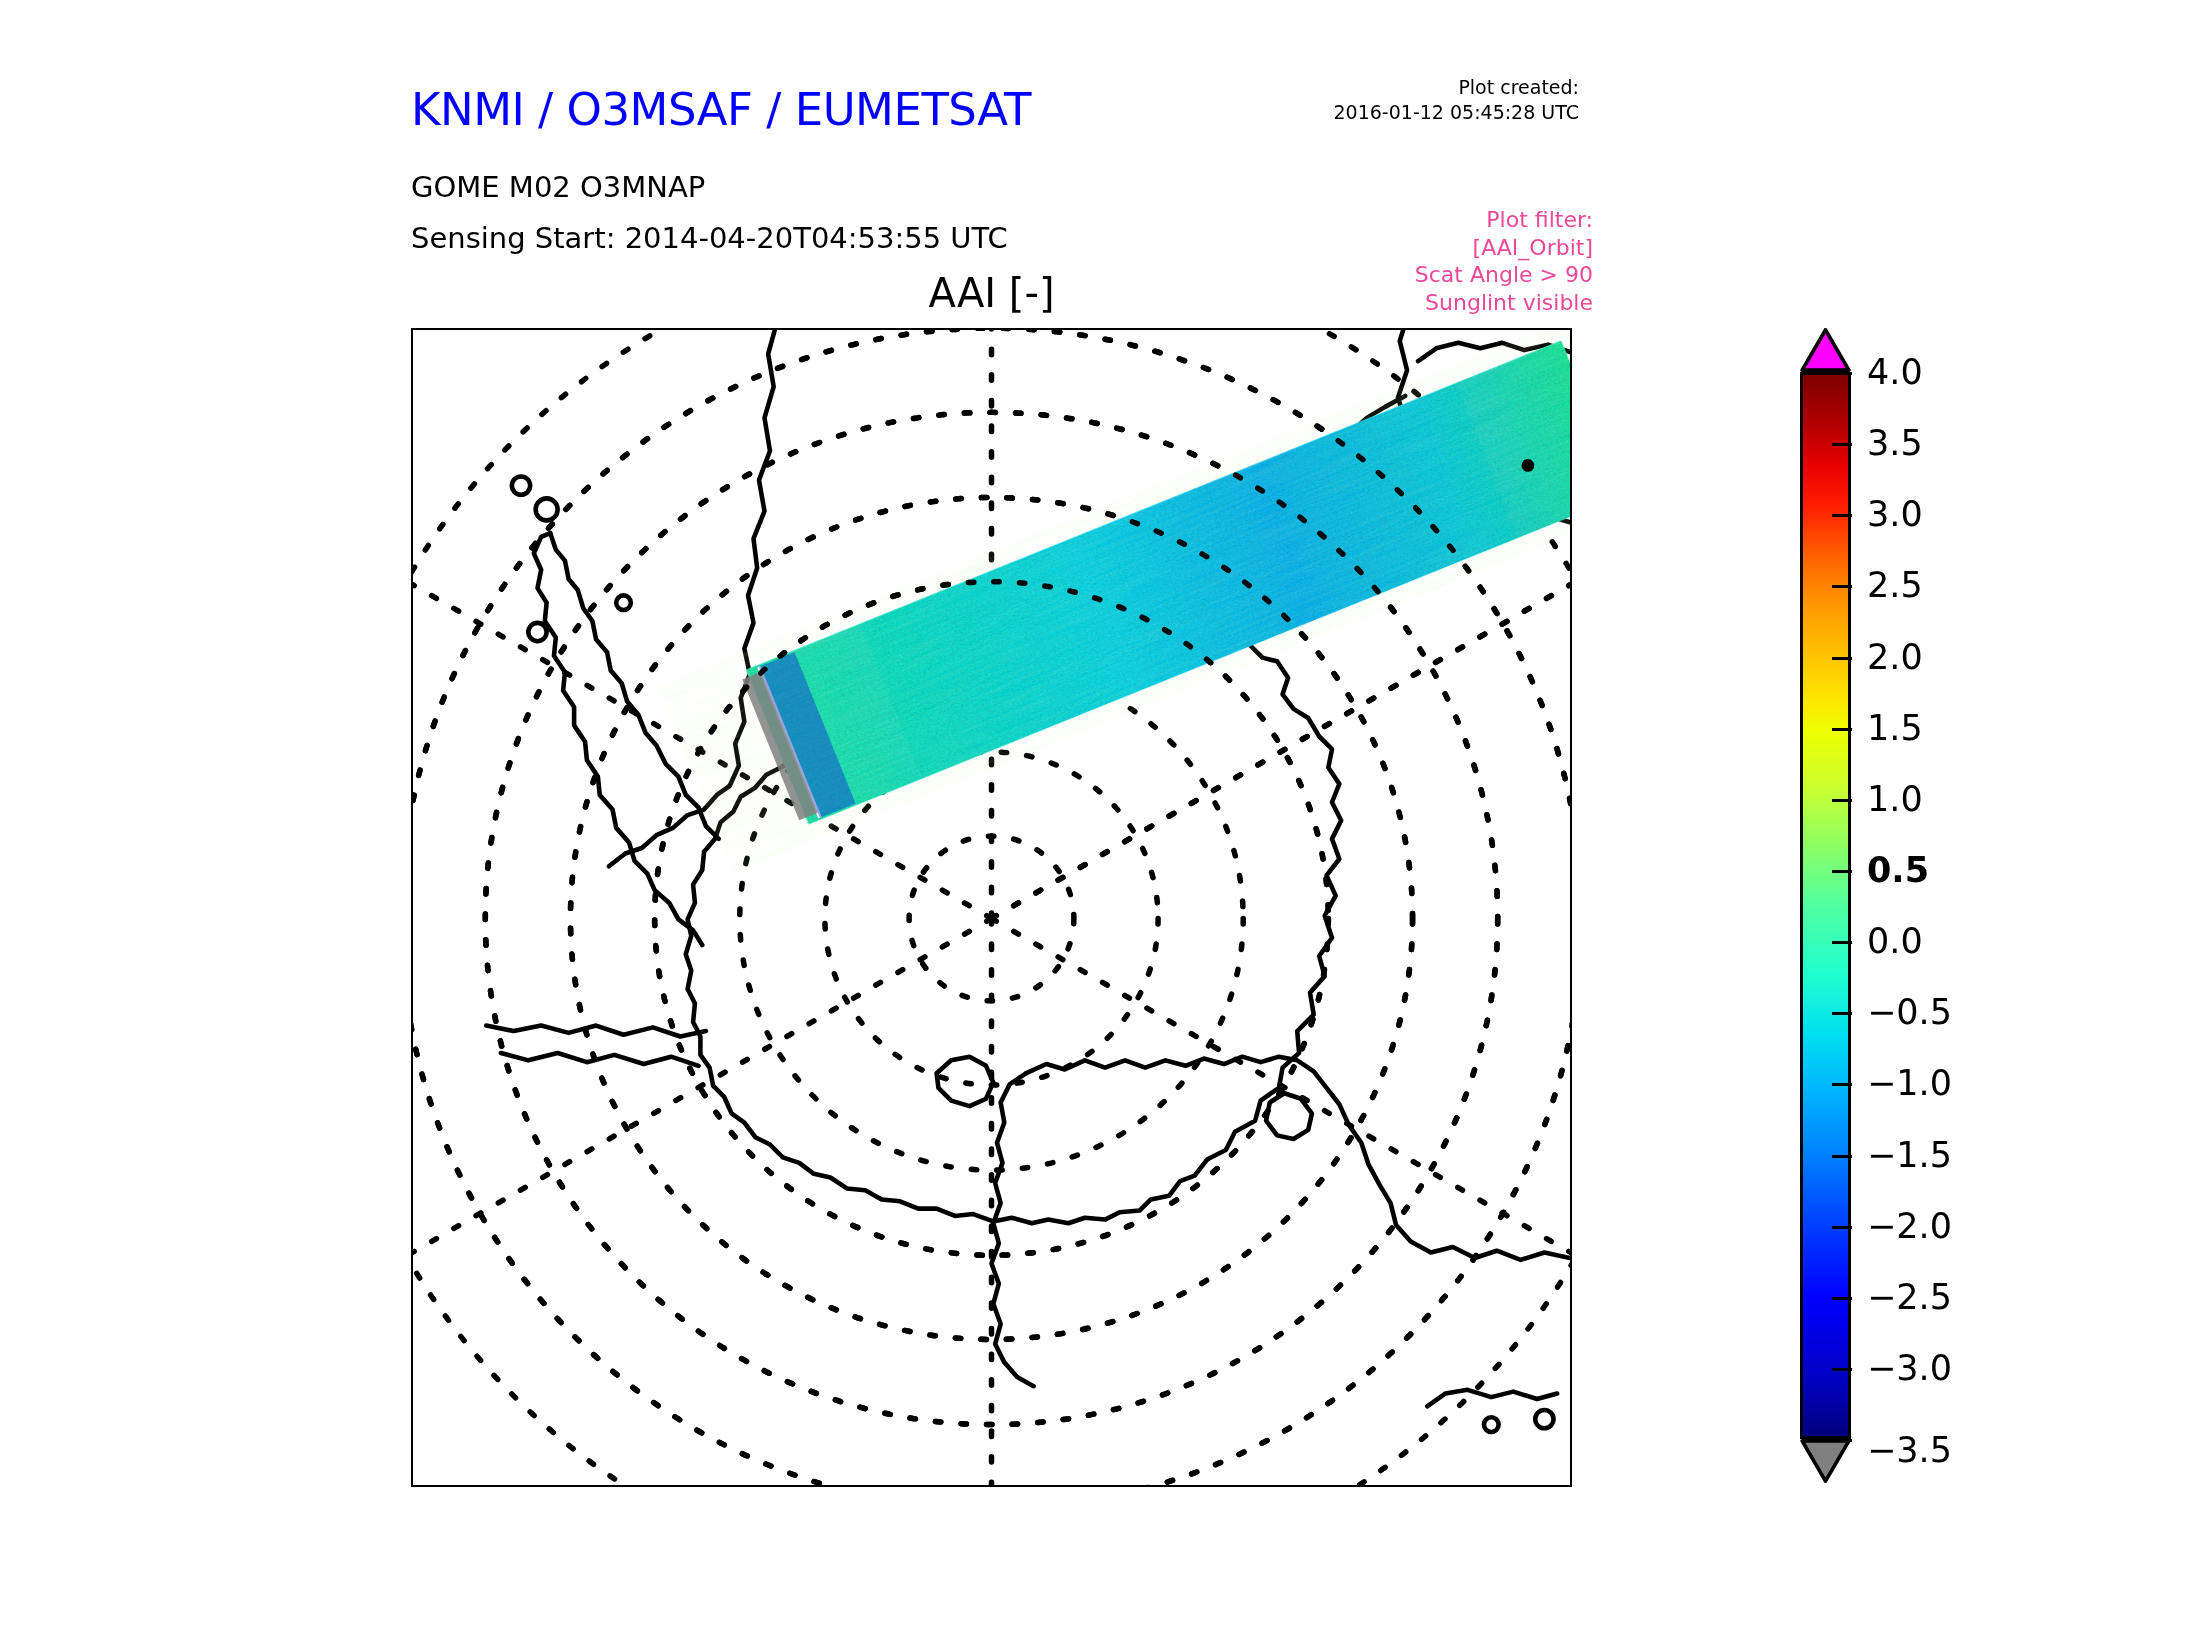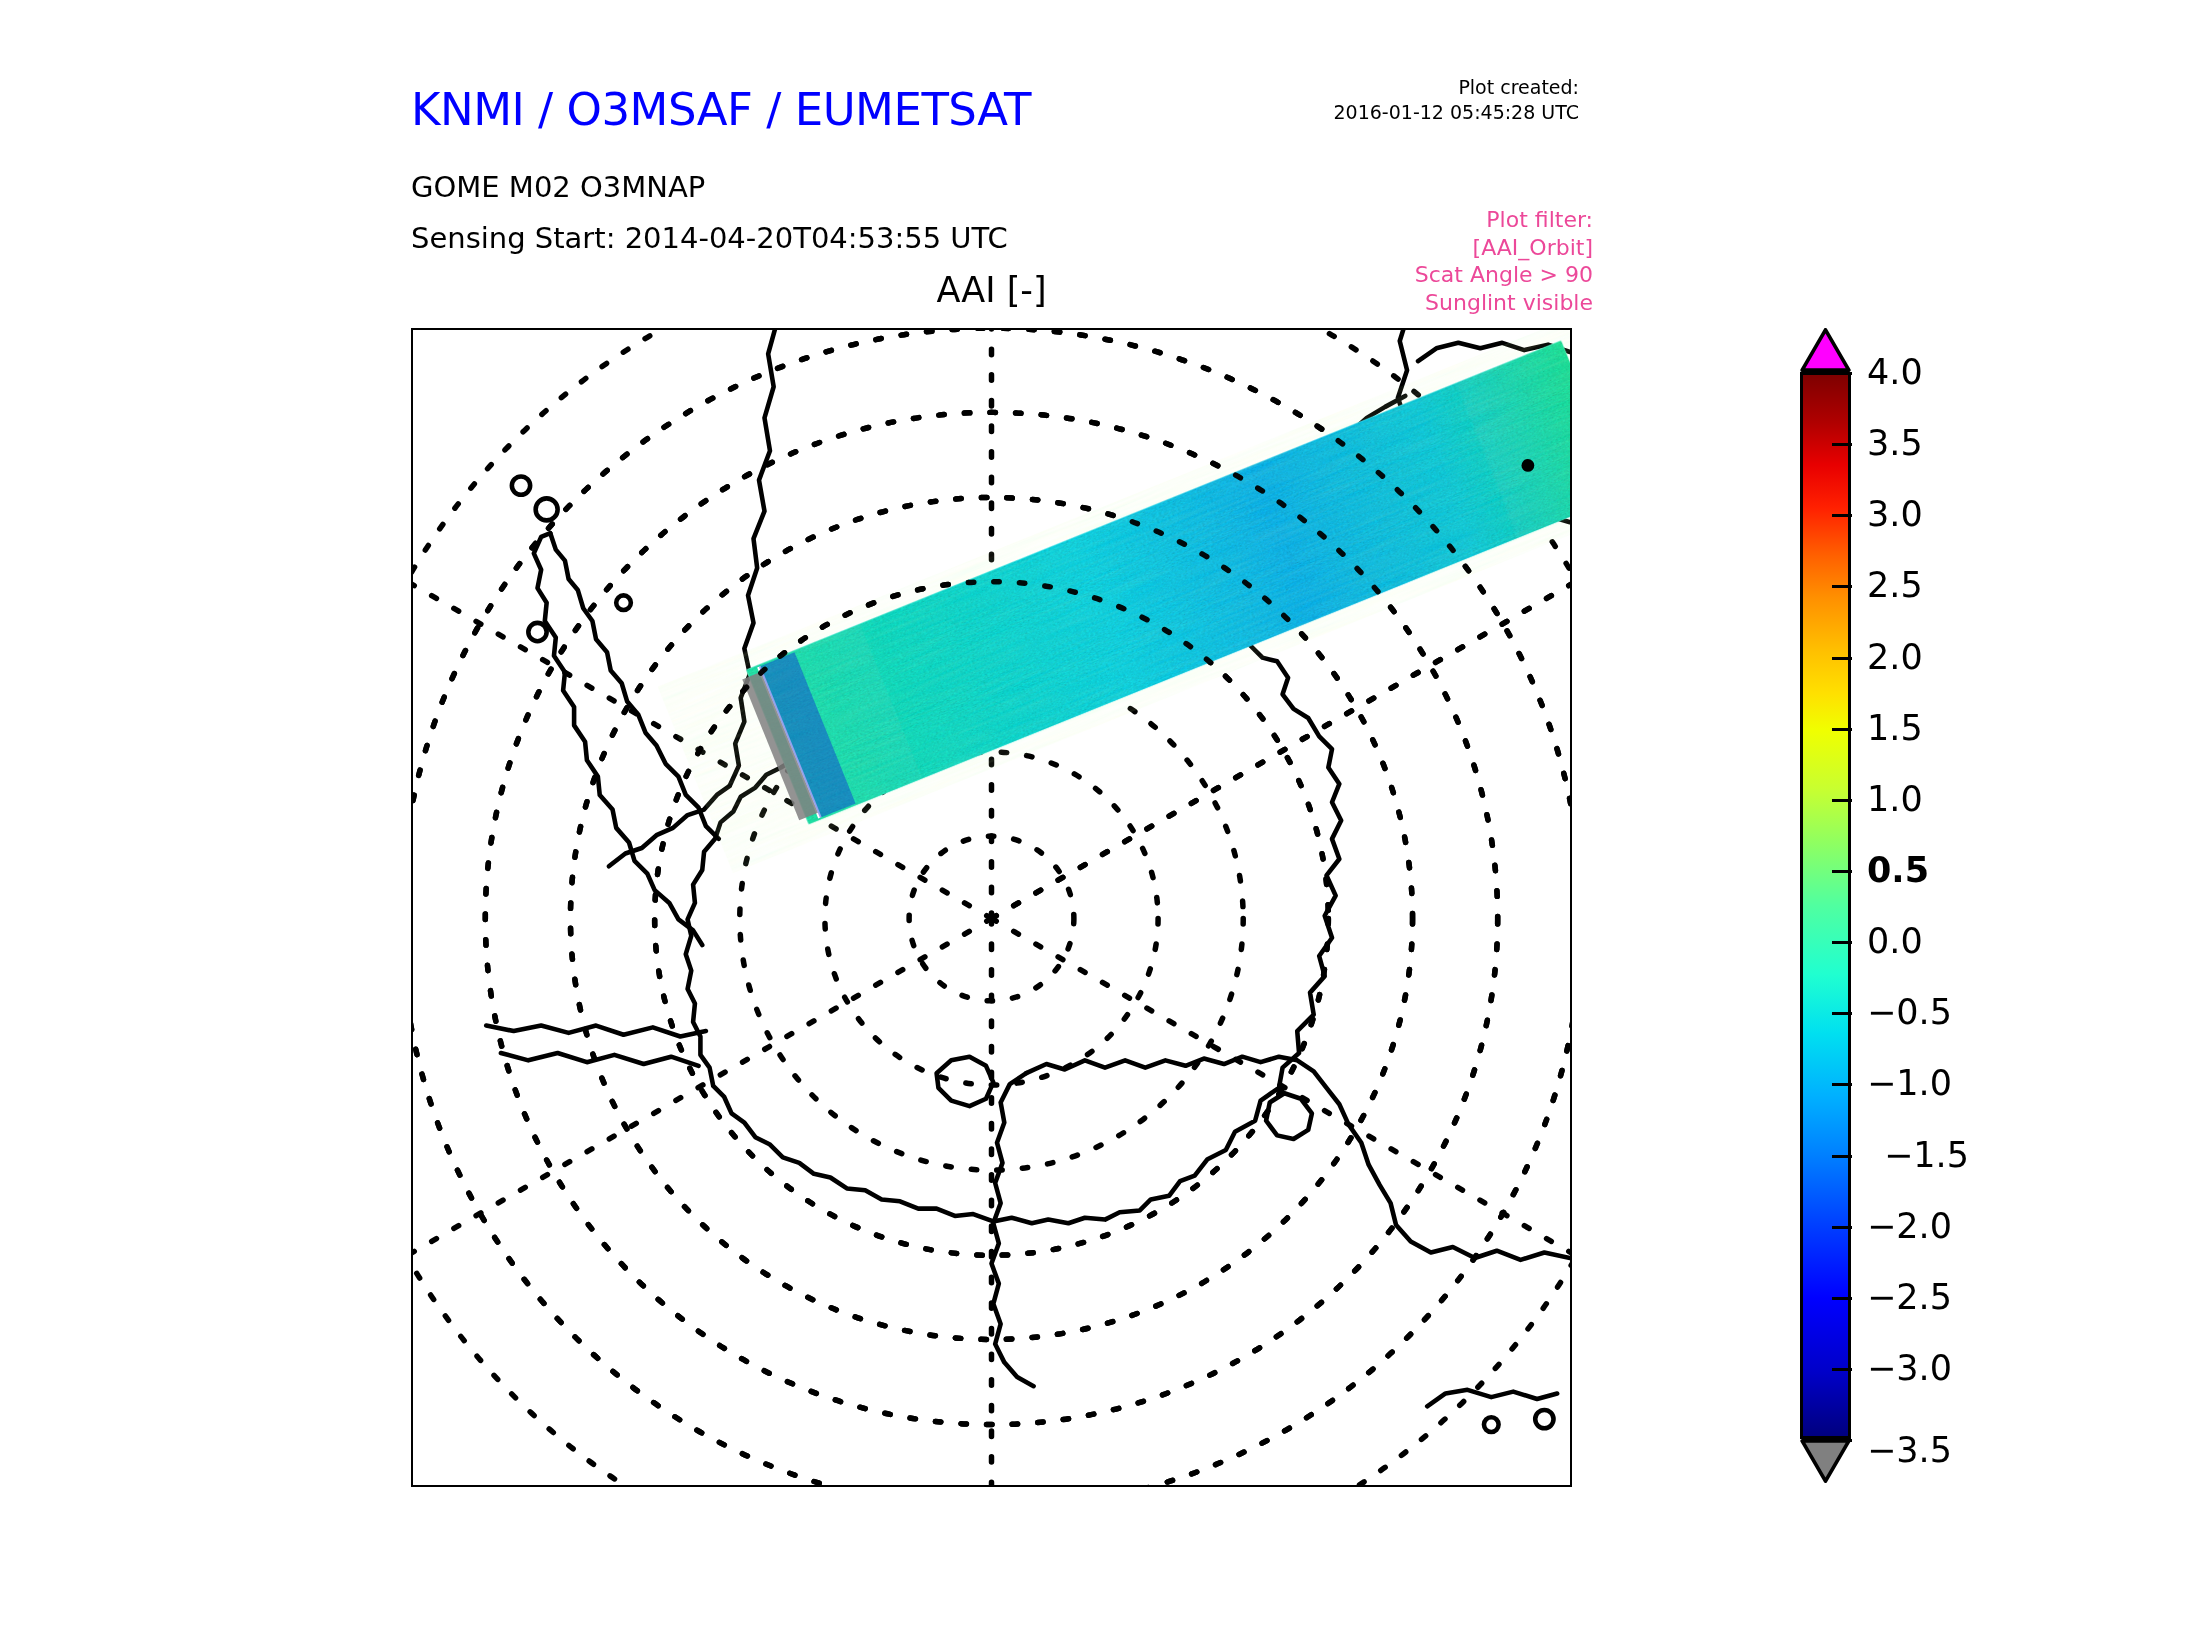--- a/index.html
+++ b/index.html
@@ -62,21 +62,21 @@
     line-height: 27.5px;
     color: #ec4899;
   }
 
   #plot-title {
     position: absolute;
     left: 411px;
     top: 270px;
     width: 1161px;
     text-align: center;
-    font-size: 35px;
+    font-size: 40px;
   }
 
   
   #map-frame {
     position: absolute;
     left: 411px;
     top: 328px;
     width: 1161px;
     height: 1159px;
     border: 2.8px solid #000000;
@@ -390,21 +390,21 @@
       <div class="cb-label" style="top: 471px;">1.0</div>
       <div class="cb-tick" style="top: 542px;"></div>
       <div class="cb-label" style="top: 542px; font-weight: bold;">0.5</div>
       <div class="cb-tick" style="top: 613px;"></div>
       <div class="cb-label" style="top: 613px;">0.0</div>
       <div class="cb-tick" style="top: 684px;"></div>
       <div class="cb-label" style="top: 684px;">−0.5</div>
       <div class="cb-tick" style="top: 755px;"></div>
       <div class="cb-label" style="top: 755px;">−1.0</div>
       <div class="cb-tick" style="top: 827px;"></div>
-      <div class="cb-label" style="top: 827px; margin-left: 17px;">−1.5</div>
+      <div class="cb-label" style="top: 827px;">−1.5</div>
       <div class="cb-tick" style="top: 898px;"></div>
       <div class="cb-label" style="top: 898px;">−2.0</div>
       <div class="cb-tick" style="top: 969px;"></div>
       <div class="cb-label" style="top: 969px;">−2.5</div>
       <div class="cb-tick" style="top: 1040px;"></div>
       <div class="cb-label" style="top: 1040px;">−3.0</div>
       <div class="cb-tick" style="top: 1111px;"></div>
       <div class="cb-label" style="top: 1111px; margin-top: 11px;">−3.5</div>
     </div>
 </div>

